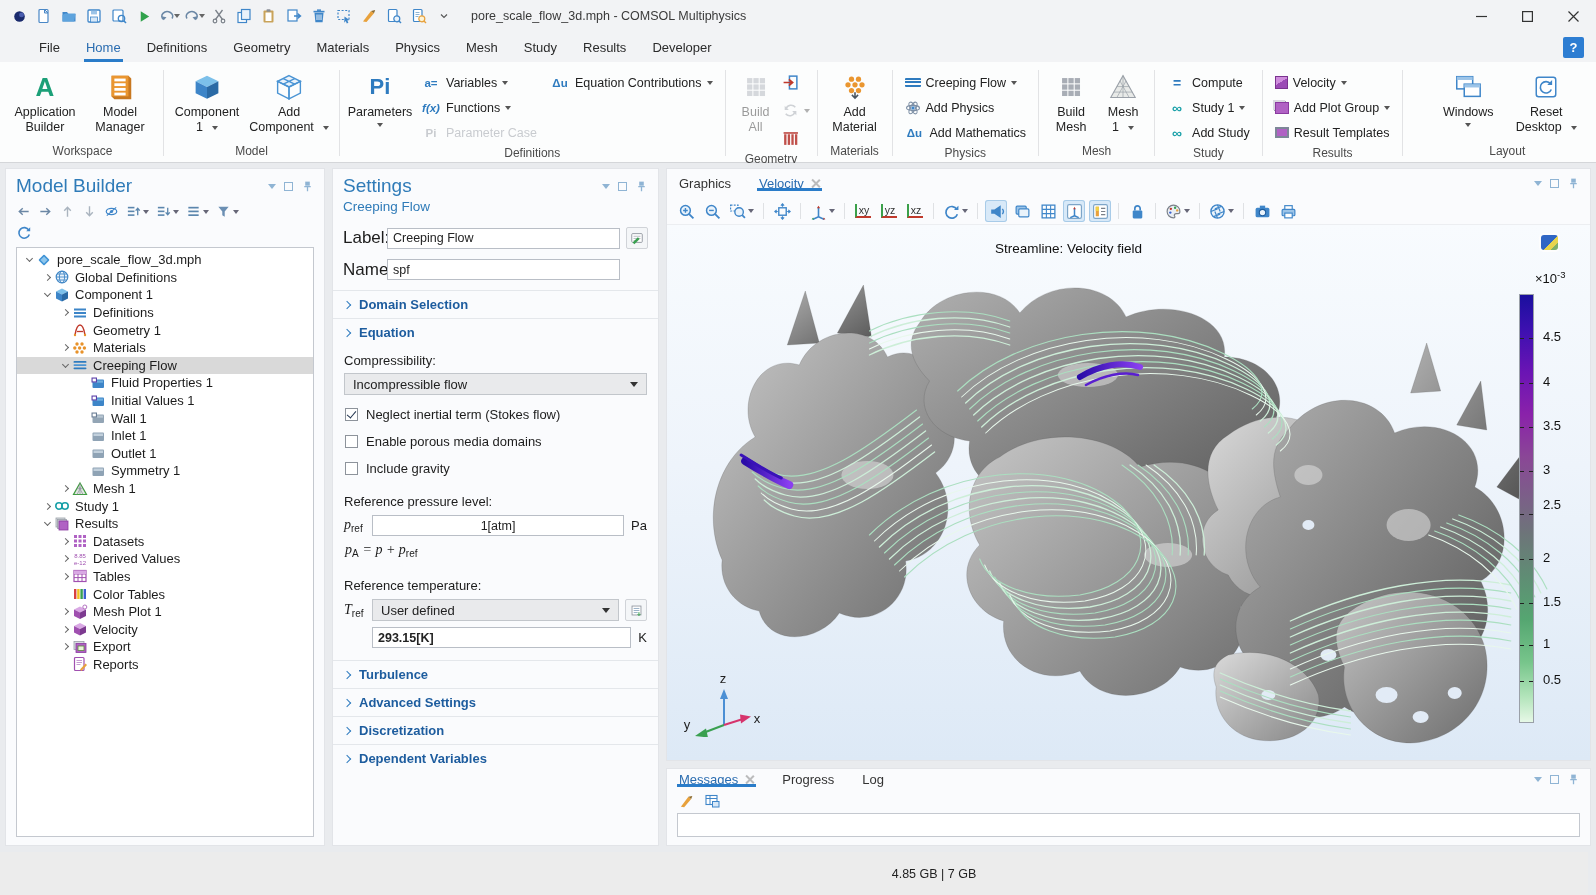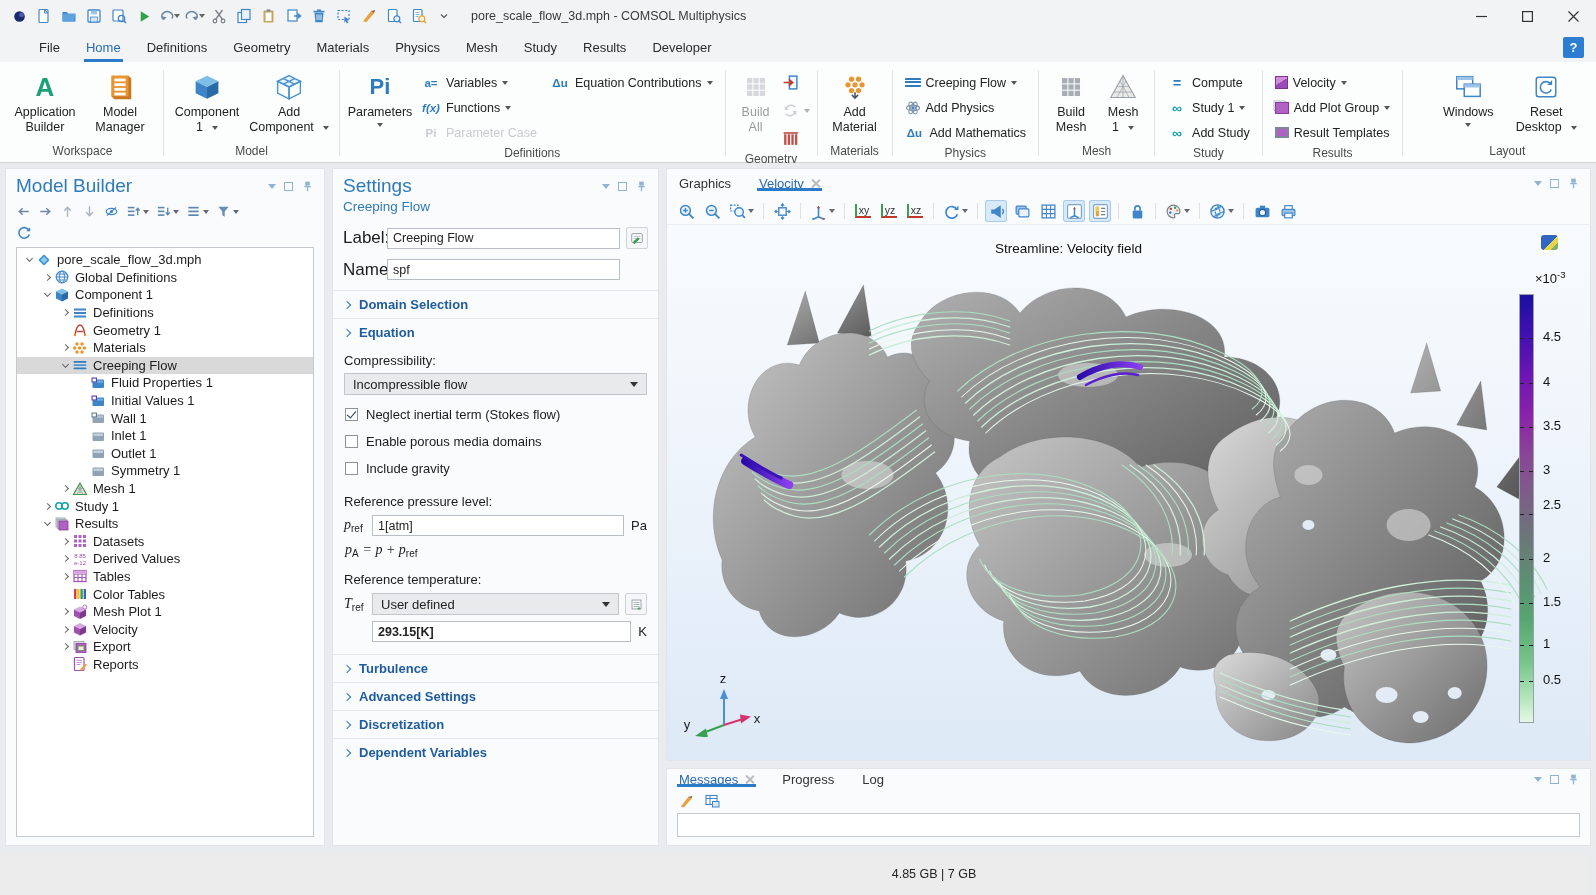--- a/index.html
+++ b/index.html
@@ -75,21 +75,21 @@
 .bchev-c{width:6px;height:6px;border-right:1.6px solid #2e7bbf;border-bottom:1.6px solid #2e7bbf;transform:rotate(-45deg)}
 .bchev-o{width:6px;height:6px;border-right:1.6px solid #2e7bbf;border-bottom:1.6px solid #2e7bbf;transform:rotate(45deg);margin-top:-3px}
 .scap{margin:7px 11px 3px;font-size:13px}
 .drop{height:22px;background:#e9eaec;border:1px solid #c2c6cb;display:flex;align-items:center;padding:0 8px;font-size:13px;color:#222}
 .dcaret{margin-left:auto;width:0;height:0;border-left:4px solid transparent;border-right:4px solid transparent;border-top:5px solid #333}
 .cbrow{display:flex;align-items:center;gap:8px;margin:6px 12px;font-size:13px}
 .cb{width:13px;height:13px;border:1px solid #8d939b;background:#fff;position:relative;flex:none}
 .cb.on::after{content:"";position:absolute;left:3px;top:0;width:4px;height:8px;border-right:1.8px solid #22344f;border-bottom:1.8px solid #22344f;transform:rotate(40deg)}
 .sym{font-style:italic;font-family:"Liberation Serif",serif;font-size:14px}
 .sub{font-size:10px;vertical-align:-3px}
-.eqline{margin:3px 12px 6px;font-size:13.5px}
+.eqline{margin:3px 12px 12px;font-size:13.5px}
 .unit{margin-left:7px;font-size:13px}
 .sidebtn{width:22px;height:22px;border:1px solid #d0d3d8;background:#f4f6f8;display:flex;align-items:center;justify-content:center;margin-left:6px;border-radius:2px}
 
 .gtabs{display:flex;align-items:center;height:29px;padding-left:12px;gap:28px}
 .gtab{display:flex;align-items:center;gap:7px;color:#333;position:relative;cursor:default}
 .gtab.active{color:#2a6cb0}
 .gtab.active::after{content:"";position:absolute;left:-2px;right:-2px;bottom:0;height:3px;background:#2a7cc9}
 .xmark{position:relative;width:9px;height:9px;opacity:.55}
 .xmark::before,.xmark::after{content:"";position:absolute;left:4px;top:-1px;width:1.6px;height:11px;background:#888}
 .xmark::before{transform:rotate(45deg)}.xmark::after{transform:rotate(-45deg)}
@@ -1215,21 +1215,21 @@
         <span class="cb"></span>
         <span>Enable porous media domains</span>
       </div>
     <div class="cbrow">
         <span class="cb"></span>
         <span>Include gravity</span>
       </div>
     <div class="scap" style="margin-top:12px">Reference pressure level:</div>
     <div class="frow" style="margin:3px 11px">
       <span style="width:28px"><span class="sym">p</span><sub class="sub">ref</sub></span>
-      <input class="txt" style="flex: 1 1 0%;" value="1[atm]">
+      <input class="txt" style="flex: 1 1 0%; text-align: center;" value="1[atm]">
       <span class="unit">Pa</span>
     </div>
     <div class="eqline"><span class="sym">p</span><sub class="sub">A</sub> <span class="sym">= p + p</span><sub class="sub">ref</sub></div>
     <div class="scap">Reference temperature:</div>
     <div class="frow" style="margin:3px 11px 4px">
       <span style="width:28px"><span class="sym">T</span><sub class="sub">ref</sub></span>
       <div class="drop" style="flex:1">
           <span>User defined</span>
           <span class="dcaret"></span>
         </div>

